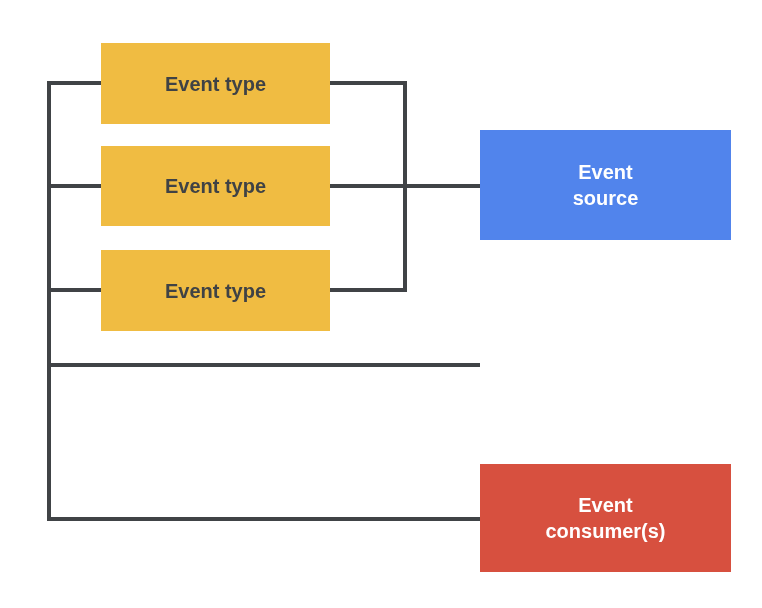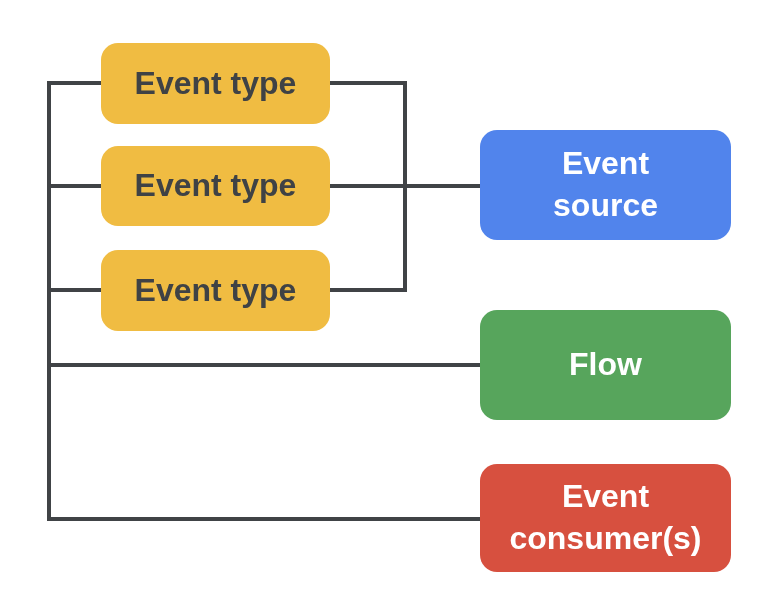--- a/index.html
+++ b/index.html
@@ -15,25 +15,24 @@
     font-family: "Liberation Sans", "DejaVu Sans", sans-serif;
     overflow: hidden;
   }
   .node {
     position: absolute;
     display: flex;
     align-items: center;
     justify-content: center;
     text-align: center;
     font-weight: bold;
-    font-size: 32px;
+    font-size: 20px;
     line-height: 1.3;
     white-space: pre-line;
     box-sizing: border-box;
-    border-radius: 17px;
   }
   .node.yellow {
     left: 101px;
     width: 229px;
     height: 81px;
     background: #F0BC42;
     color: #3F4245;
   }
   .node.blue {
     left: 480px;
@@ -85,17 +84,16 @@
   <div class="line hline" style="left:407px; top:184px; width:73px;"></div>
   <div class="line hline" style="left:47px; top:363px; width:433px;"></div>
   <div class="line hline" style="left:47px; top:517px; width:433px;"></div>
 
   <div class="node yellow" style="top:43px;">Event type</div>
   <div class="node yellow" style="top:146px; height:80px;">Event type</div>
   <div class="node yellow" style="top:250px;">Event type</div>
 
   <div class="node blue">Event
 source</div>
-  <div class="node green">Flow</div>
   <div class="node red">Event
 consumer(s)</div>
 
 </div>
 
 </body></html>

